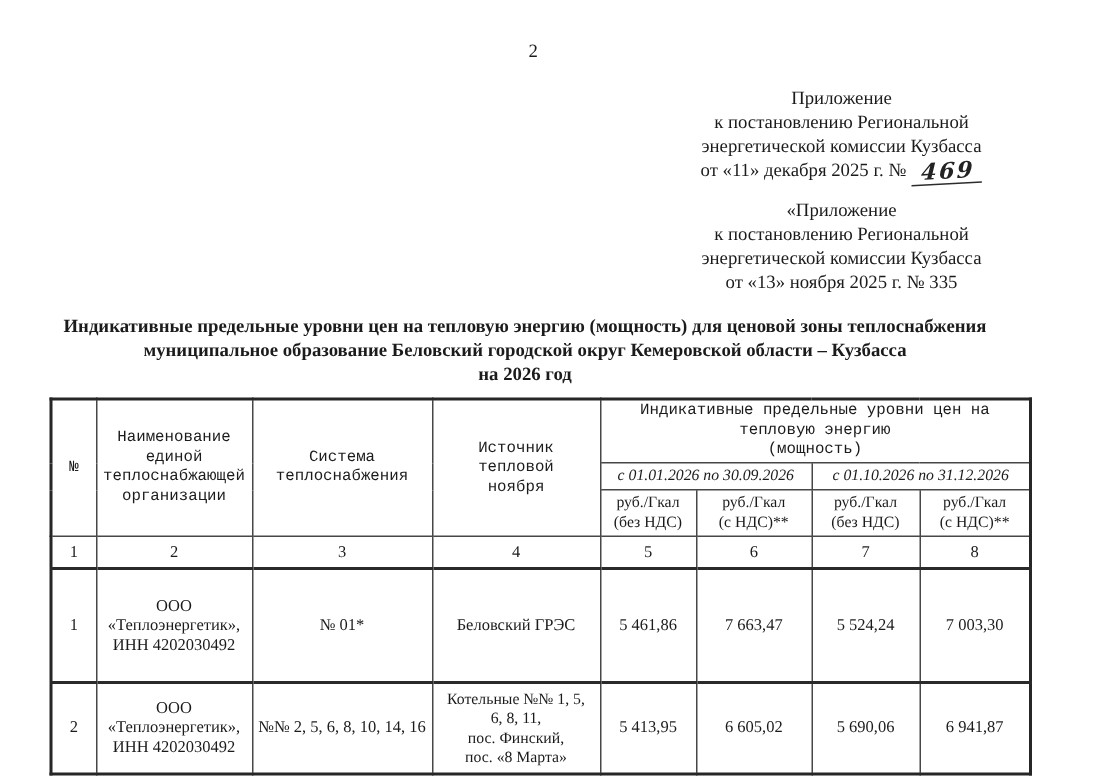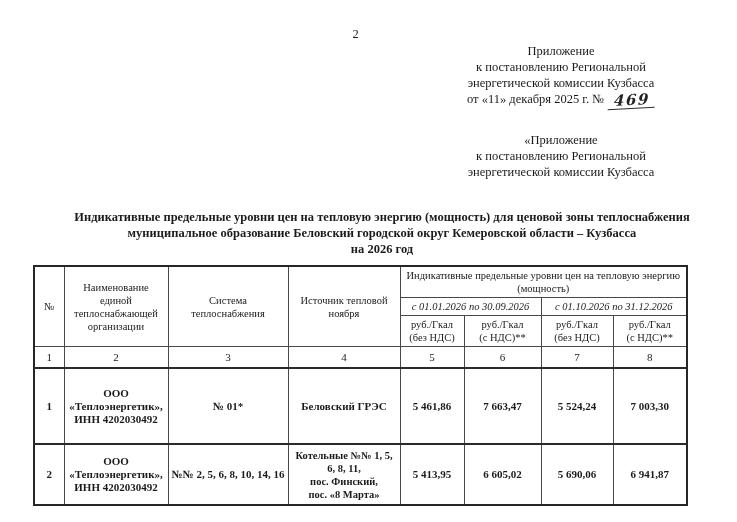--- a/index.html
+++ b/index.html
@@ -24,21 +24,21 @@
     font-size: 12.5px;
   }
   .annex {
     position: absolute;
     left: 418px;
     width: 286px;
     text-align: center;
     font-size: 12.5px;
     line-height: 16px;
   }
-  .annex-current { top: 43px; text-align: center; }
+  .annex-current { top: 57px; text-align: center; }
   .annex-amended { top: 132px; }
   .pre { white-space: pre-line; }
   .handwritten {
     display: inline-block;
     font-family: "DejaVu Serif", serif;
     font-style: italic;
     font-weight: 700;
     font-size: 15px;
     letter-spacing: 1.5px;
     line-height: 13px;
@@ -52,21 +52,20 @@
   .doc-title {
     position: absolute;
     top: 209px;
     left: 0;
     width: 700px;
     text-align: center;
     font-weight: bold;
     font-size: 12.5px;
     line-height: 16px;
     white-space: pre-line;
-    margin-left: 32px;
   }
   table.tariff-table {
     position: absolute;
     top: 265px;
     left: 33px;
     width: 653px;
     border-collapse: collapse;
     table-layout: fixed;
     font-size: 10.5px;
     border: 2px solid #262626;
@@ -76,49 +75,50 @@
     text-align: center;
     vertical-align: middle;
     padding: 1px 3px;
     line-height: 13px;
     overflow: hidden;
   }
   tr.row-colnums td { border-bottom: 2px solid #2a2a2a; font-size: 11px; height: 18px; }
   tr.row-h1 td { height: 28px; }
   tr.row-h2 td { height: 15px; white-space: nowrap; font-style: italic; }
   tr.row-h3 td { height: 28px; text-align: center; }
-  tr.row-data td { font-size: 11px; font-weight: bold; }
+  tr.row-data td { font-size: 11px; }
   tr.row-data-1 td { height: 72px; border-bottom: 2px solid #2a2a2a; }
   tr.row-data-2 td { height: 57px; }
   td.cell-org {
     text-align: left;
     padding-left: 9px;
     line-height: 15.5px;
   }
-  td.cell-head { line-height: 14px; }
+  td.cell-head { line-height: 14px; font-family: Liberation Mono, monospace; }
   td.nowrap { white-space: nowrap; }
 </style>
 </head>
 <body>
 
 <div class="page-number">2</div>
 
 <div class="annex annex-current">
   <div class="pre">Приложение
 к постановлению Региональной
 энергетической комиссии Кузбасса</div>
   <div>
     <span>от «11» декабря 2025 г. №</span><span class="handwritten">469</span>
   </div>
 </div>
 
 <div class="annex annex-amended">
   <div class="pre">«Приложение
 к постановлению Региональной
 энергетической комиссии Кузбасса</div>
+  <div>от «13» ноября 2025 г. № 335</div>
 </div>
 
 <div class="doc-title">Индикативные предельные уровни цен на тепловую энергию (мощность) для ценовой зоны теплоснабжения
 муниципальное образование Беловский городской округ Кемеровской области – Кузбасса
 на 2026 год</div>
 
 <table class="tariff-table">
   <colgroup>
     <col style="width:30px">
       <col style="width:104px">

